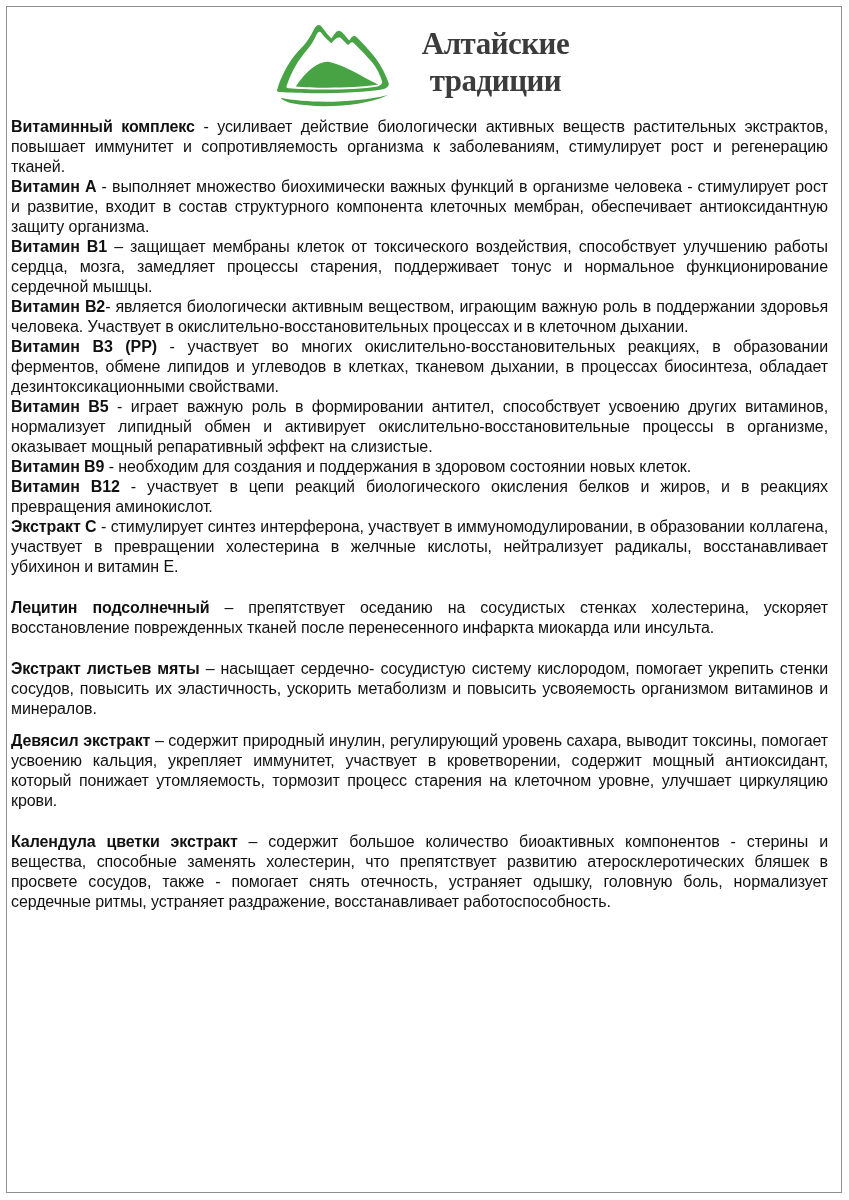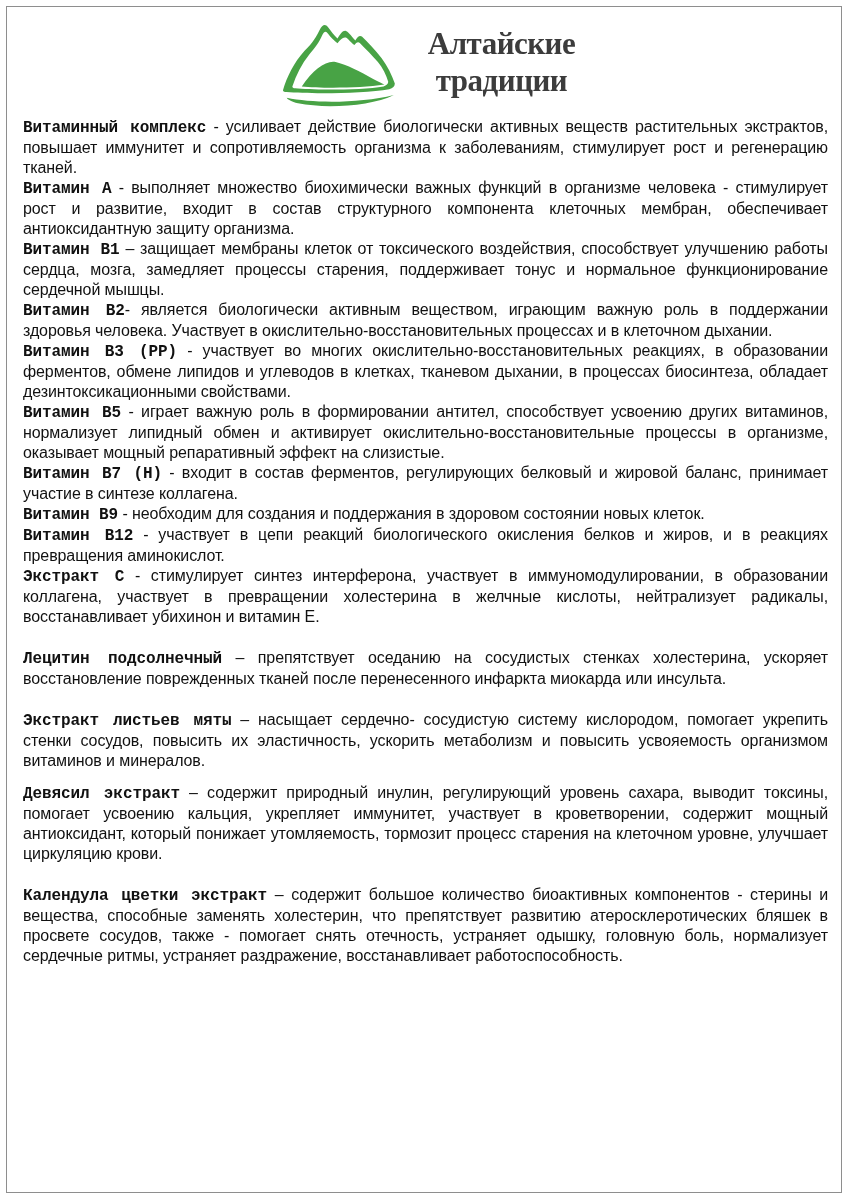--- a/index.html
+++ b/index.html
@@ -6,21 +6,21 @@
   html, body {
     width: 849px; height: 1200px;
     background: #ffffff;
     overflow: hidden;
     font-family: "Liberation Sans", sans-serif;
   }
   .sheet {
     position: absolute;
     top: 6px; left: 6px; right: 7px; bottom: 7px;
     border: 1px solid #8e8e8e;
-    padding: 6px 13px 10px 16px;
+    padding: 6px 13px 10px 4px;
     background: #ffffff;
   }
   .logo-row {
     height: 98px;
     display: flex;
     align-items: center;
     justify-content: center;
     gap: 14px;
     margin-bottom: 6px;
   }
@@ -35,21 +35,21 @@
     text-align: center;
   }
   .body-text {
     font-size: 16px;
     line-height: 20px;
     letter-spacing: -0.1px;
     color: #111111;
     text-align: justify;
   }
   .para { margin: 0; }
-  .para strong { font-weight: bold; font-family: Liberation Mono, monospace; }
+  .para strong { font-weight: bold; }
   .gap { margin-top: 21px; }
   .gap-lg { margin-top: 12px; }
 </style>
 </head>
 <body>
 
 <div class="sheet">
 
   <div class="logo-row">
     <svg class="logo-icon" viewBox="0 0 140 100" aria-hidden="true">
@@ -68,21 +68,20 @@
     </div>
   </div>
 
   <div class="body-text">
     <p class="para"><strong>Витаминный комплекс</strong><span> - усиливает действие биологически активных веществ растительных экстрактов, повышает иммунитет и сопротивляемость организма к заболеваниям, стимулирует рост и регенерацию тканей.</span></p>
     <p class="para"><strong>Витамин А</strong><span> - выполняет множество биохимически важных функций в организме человека - стимулирует рост и развитие, входит в состав структурного компонента клеточных мембран, обеспечивает антиоксидантную защиту организма.</span></p>
     <p class="para"><strong>Витамин В1</strong><span> – защищает мембраны клеток от токсического воздействия, способствует улучшению работы сердца, мозга, замедляет процессы старения, поддерживает тонус и нормальное функционирование сердечной мышцы.</span></p>
     <p class="para"><strong>Витамин В2</strong><span>- является биологически активным веществом, играющим важную роль в поддержании здоровья человека. Участвует в окислительно-восстановительных процессах и в клеточном дыхании.</span></p>
     <p class="para"><strong>Витамин В3 (РР)</strong><span> - участвует во многих окислительно-восстановительных реакциях, в образовании ферментов, обмене липидов и углеводов в клетках, тканевом дыхании, в  процессах биосинтеза, обладает дезинтоксикационными свойствами.</span></p>
     <p class="para"><strong>Витамин В5</strong><span> - играет важную роль в формировании антител, способствует усвоению других витаминов, нормализует липидный обмен и активирует окислительно-восстановительные процессы в организме, оказывает мощный репаративный эффект на слизистые.</span></p>
-    <p class="para"><strong>Витамин В7 (Н)</strong><span> - входит в состав ферментов, регулирующих белковый и жировой баланс, принимает участие в синтезе коллагена.</span></p>
     <p class="para"><strong>Витамин В9</strong><span> - необходим для создания и поддержания в здоровом состоянии новых клеток.</span></p>
     <p class="para"><strong>Витамин В12</strong><span> - участвует в цепи реакций биологического окисления белков и жиров, и в реакциях превращения аминокислот.</span></p>
     <p class="para"><strong>Экстракт С</strong><span> - стимулирует синтез интерферона, участвует в иммуномодулировании, в образовании коллагена, участвует в превращении холестерина в желчные кислоты, нейтрализует радикалы, восстанавливает убихинон и витамин Е.</span></p>
     <p class="para gap"><strong>Лецитин подсолнечный</strong><span> – препятствует оседанию на сосудистых стенках холестерина, ускоряет восстановление поврежденных тканей после перенесенного инфаркта миокарда или инсульта.</span></p>
     <p class="para gap"><strong>Экстракт листьев мяты</strong><span> – насыщает сердечно- сосудистую систему кислородом, помогает укрепить стенки сосудов, повысить их эластичность, ускорить метаболизм и повысить усвояемость организмом витаминов и минералов.</span></p>
     <p class="para gap-lg"><strong>Девясил экстракт</strong><span> –  содержит природный инулин, регулирующий уровень сахара, выводит токсины, помогает усвоению кальция, укрепляет иммунитет, участвует в кроветворении, содержит мощный антиоксидант, который понижает утомляемость, тормозит процесс старения на клеточном уровне, улучшает циркуляцию крови.</span></p>
     <p class="para gap"><strong>Календула цветки экстракт</strong><span> –  содержит большое количество биоактивных компонентов - стерины и вещества, способные заменять холестерин, что препятствует развитию атеросклеротических бляшек в просвете сосудов, также - помогает снять отечность, устраняет одышку, головную боль, нормализует сердечные ритмы, устраняет раздражение, восстанавливает работоспособность.</span></p>
   </div>
 
 </div>

